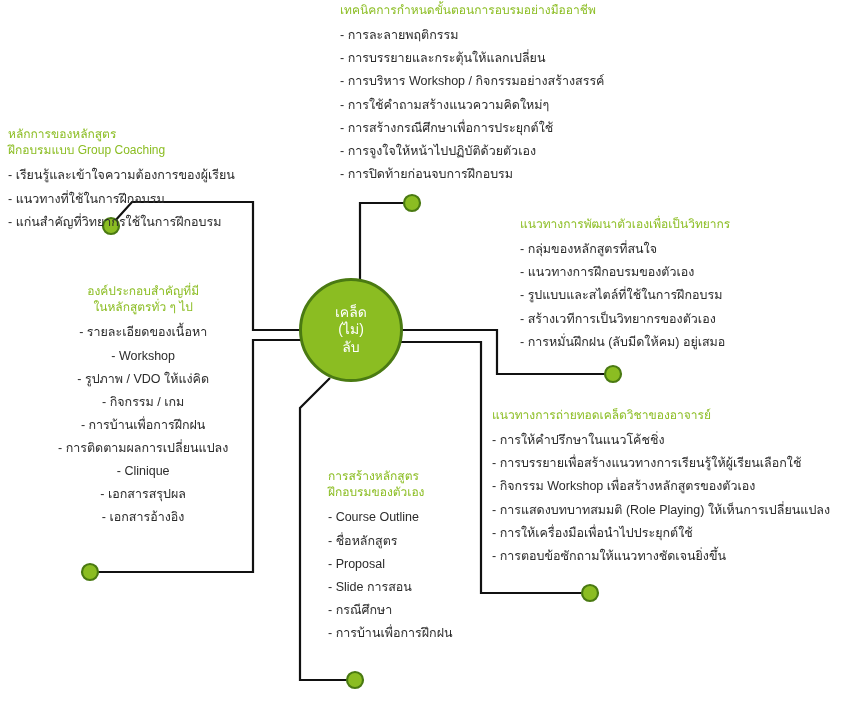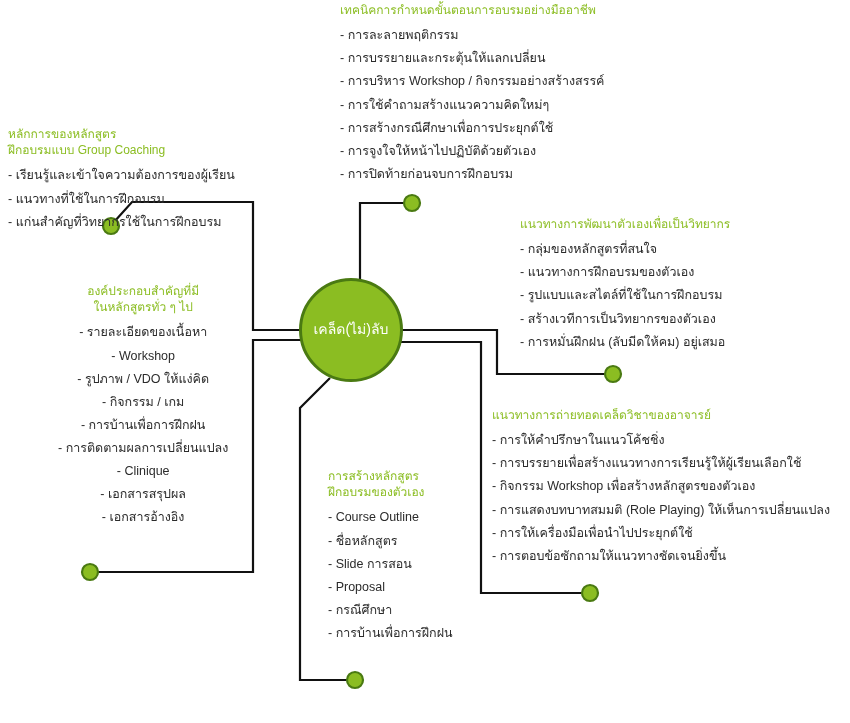--- a/index.html
+++ b/index.html
@@ -51,21 +51,21 @@
     position: absolute;
     left: 299px;
     top: 278px;
     width: 104px;
     height: 104px;
     border-radius: 50%;
     background: #8bbd22;
     border: 3px solid #4a7a12;
     box-sizing: border-box;
     display: flex;
-    flex-direction: row;
+    flex-direction: column;
     align-items: center;
     justify-content: center;
   }
   .center-line {
     color: #ffffff;
     font-size: 14px;
     line-height: 1.25;
     text-align: center;
   }
   
@@ -178,20 +178,20 @@
       <li>- การตอบข้อซักถามให้แนวทางชัดเจนยิ่งขึ้น</li>
     </ul>
   </div>
 
   <div class="branch" id="b-create">
     <div class="branch-title">การสร้างหลักสูตร
 ฝึกอบรมของตัวเอง</div>
     <ul class="branch-items">
       <li>- Course Outline</li>
       <li>- ชื่อหลักสูตร</li>
+      <li>- Proposal</li>
       <li>- Slide การสอน</li>
-      <li>- Proposal</li>
       <li>- กรณีศึกษา</li>
       <li>- การบ้านเพื่อการฝึกฝน</li>
     </ul>
   </div>
 
 </div>
 
 </body></html>

